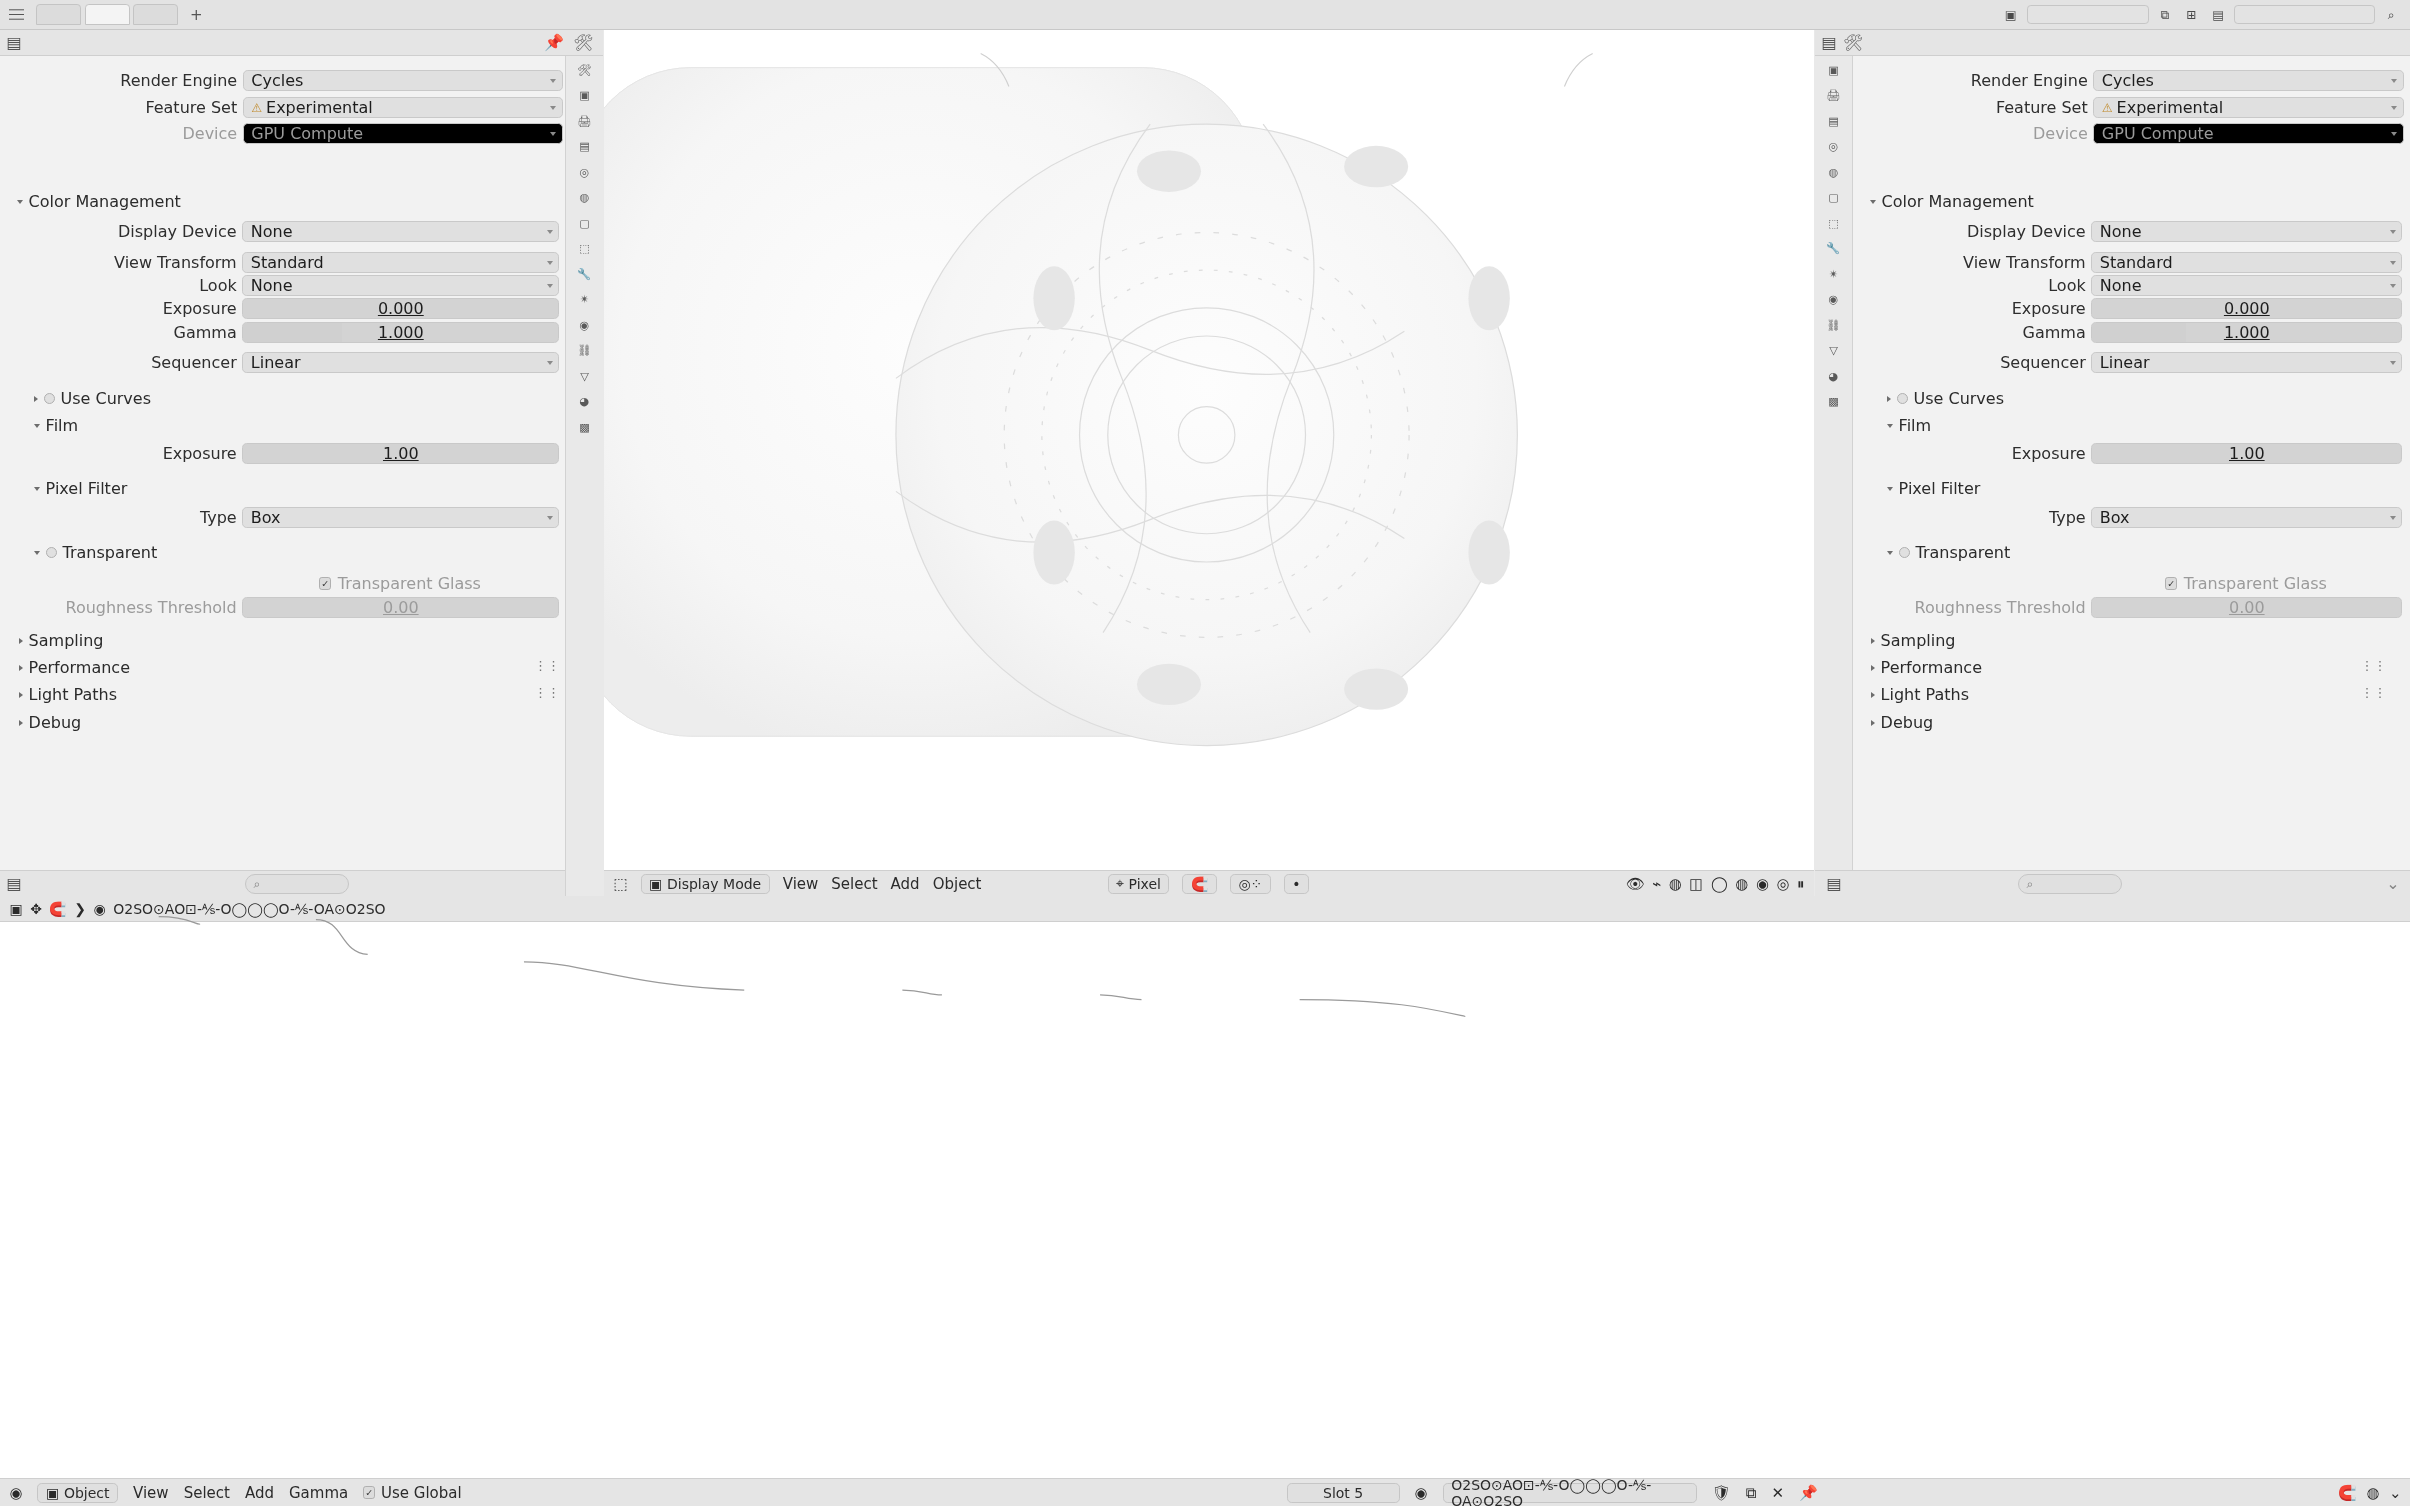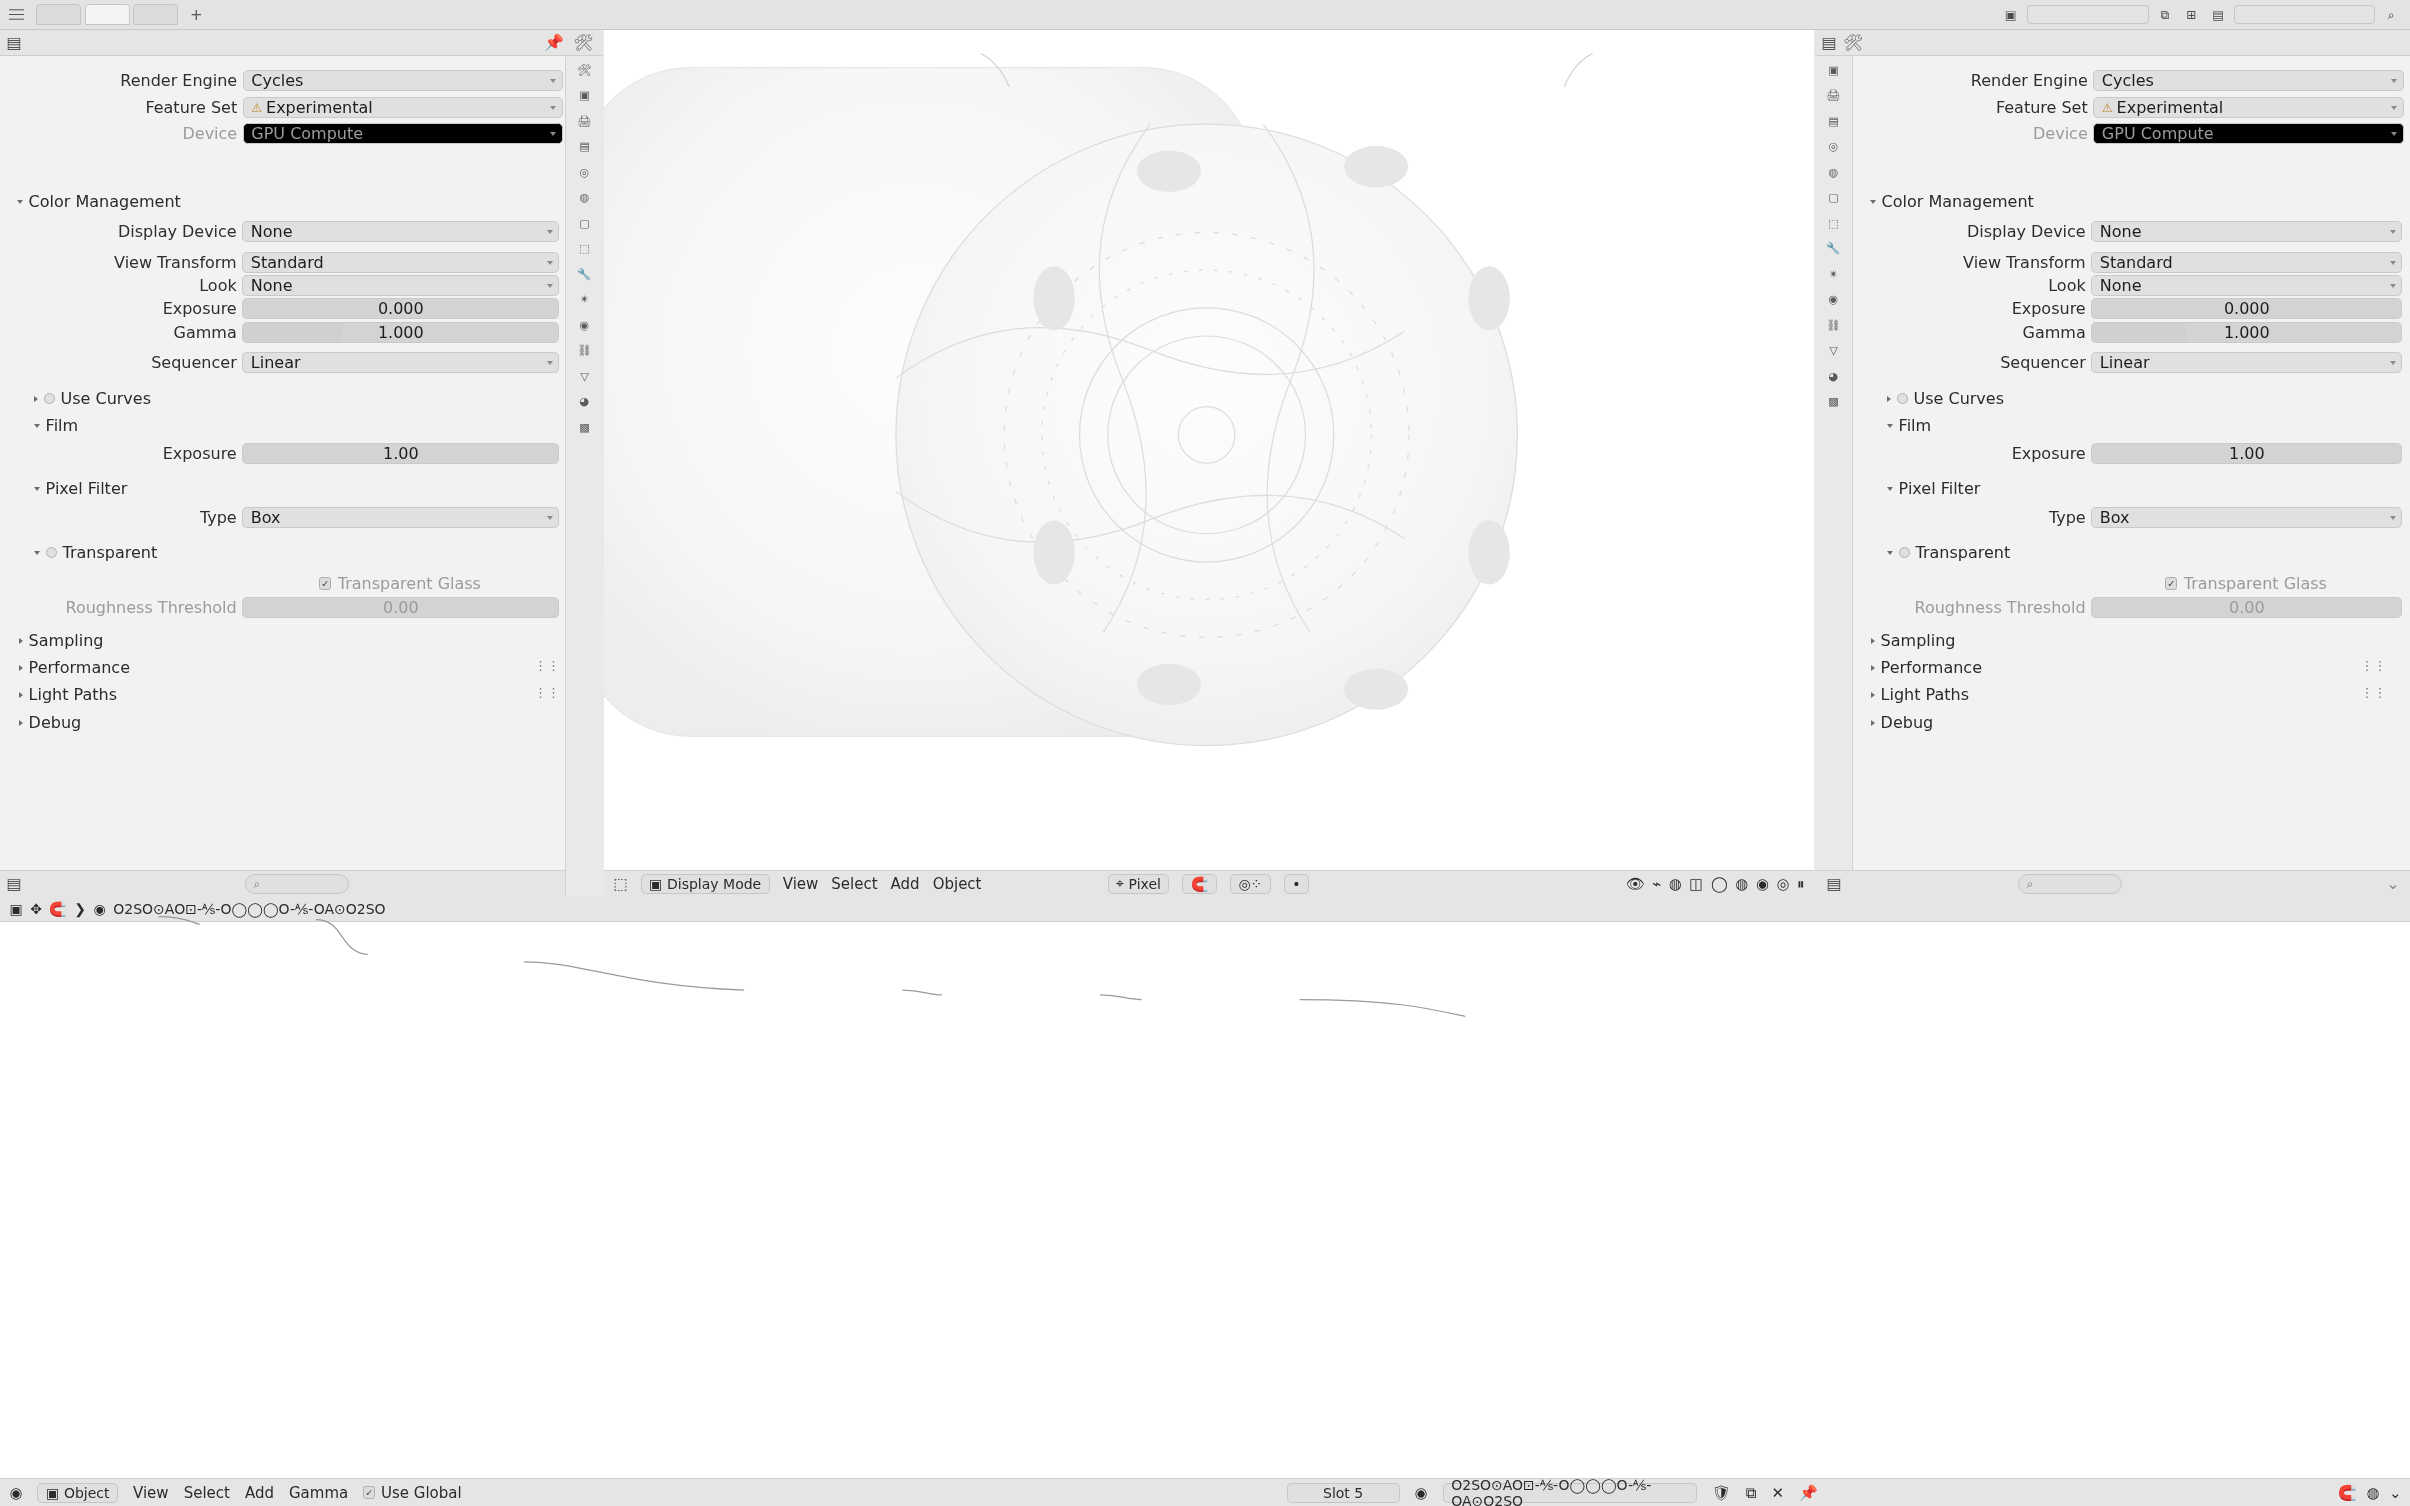--- a/index.html
+++ b/index.html
@@ -48,21 +48,21 @@
   .row { position:absolute; height:21px; display:flex; align-items:center;justify-content:center; }
   .lbl { text-align:right; color:#2e2e2e; white-space:nowrap; }
   .field {
     height:21px; background:#e0e0e0; border:0.9px solid #c9c9c9; border-radius:4.7px;
     display:flex; align-items:center; padding:0 7.5px; color:#1d1d1d; position:relative;
   }
   .field.dim { color:#9b9b9b; background:#000000; }
   .field .caret { position:absolute; right:5.6px; top:50%; transform:translateY(-50%);
                   width:0;height:0;border-left:3.8px solid transparent;border-right:3.8px solid transparent;
                   border-top:4.7px solid #8a8a8a; }
-  .field.slider { background:linear-gradient(to right,#d3d3d3 0 0); justify-content:center; }
+  .field.slider { background:linear-gradient(to right,#d3d3d3 0 0); justify-content:center;text-decoration:underline; }
   .field.centered { justify-content:center; }
   .sliderFill { position:absolute; left:0; top:0; bottom:0; background:#d0d0d0; border-radius:3.8px 0 0 3.8px; }
   .sliderTxt { position:relative; z-index:1; }
   .sect { position:absolute; display:flex; align-items:center; gap:5.6px; color:#2b2b2b; font-size:16px; }
   .tri { width:0;height:0;border-left:4.7px solid #6d6d6d;border-top:3.8px solid transparent;border-bottom:3.8px solid transparent; }
   .tri.open { border-left:3.8px solid transparent;border-right:3.8px solid transparent;border-top:4.7px solid #6d6d6d;
               border-bottom:none; }
   .warn { color:#c08a2a; font-size:12.2px; margin-right:3.8px; }
   .ckbox { width:12.2px;height:12.2px;border:0.9px solid #b0b0b0;background:#dcdcdc;border-radius:2.8px;
            display:inline-flex;align-items:center;justify-content:center;font-size:9.4px;color:#3a3a3a; }

